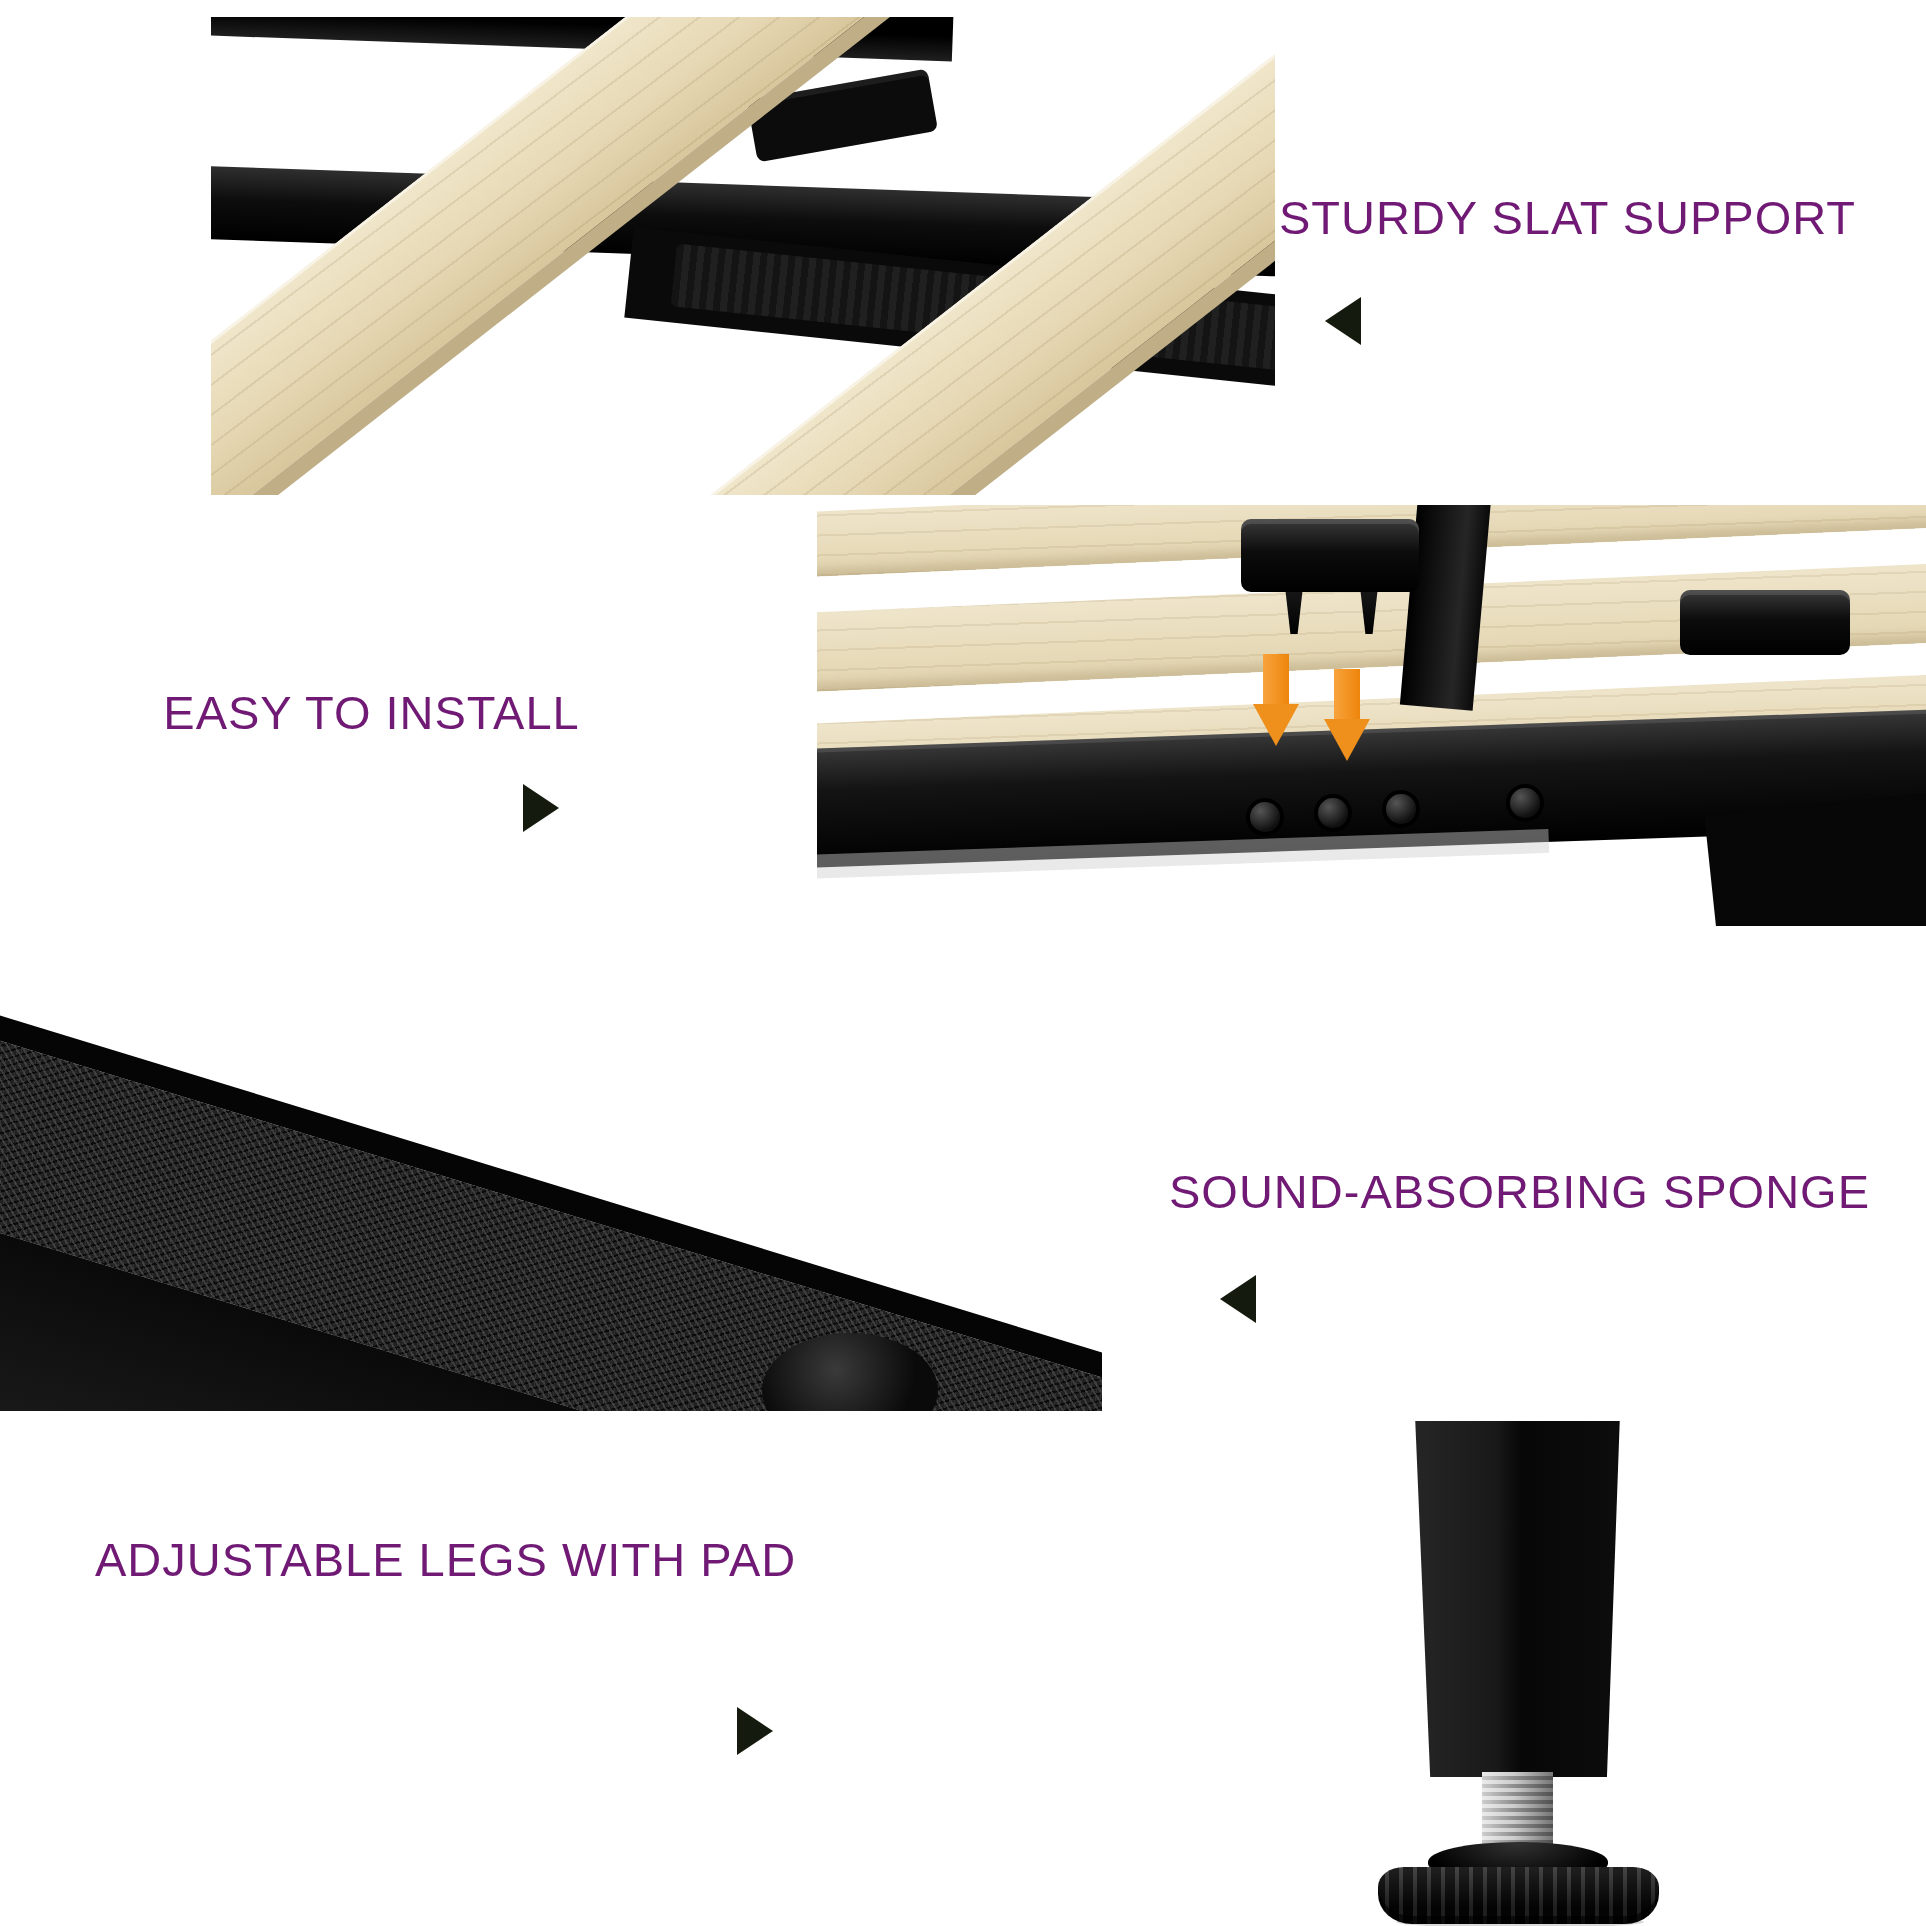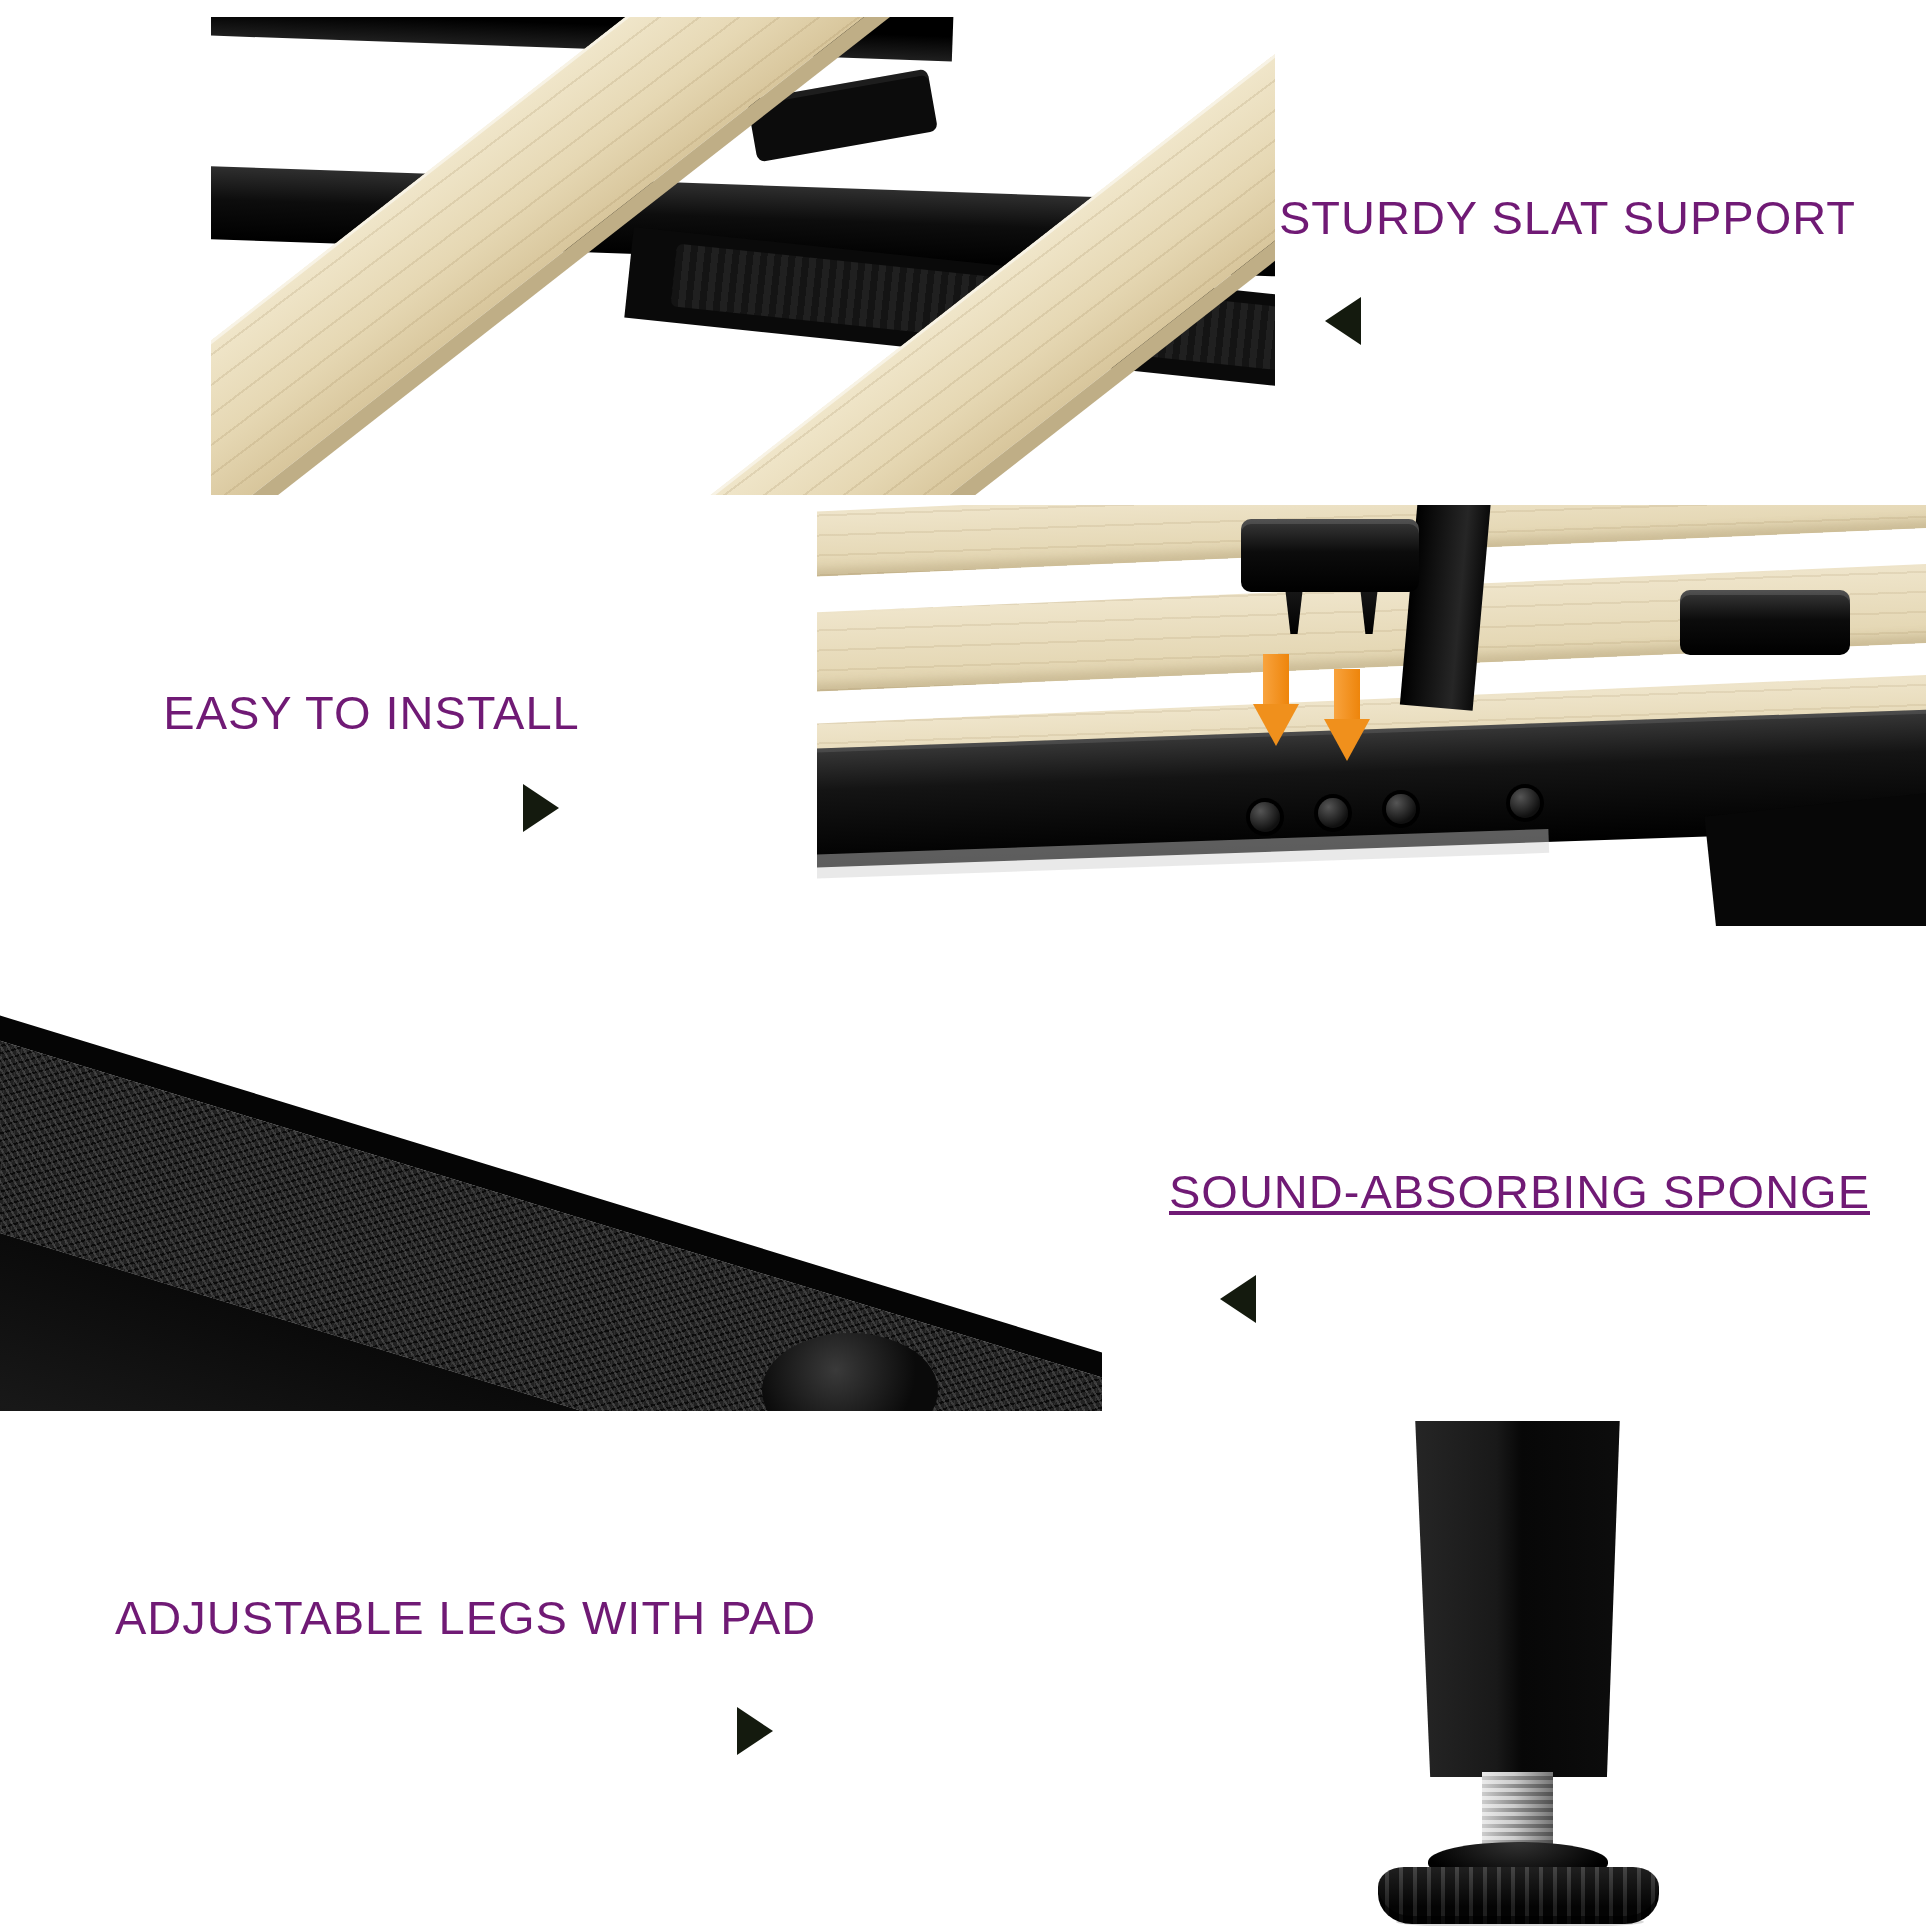--- a/index.html
+++ b/index.html
@@ -18,23 +18,23 @@
   }
   .tri { position:absolute; width:0; height:0;
          border-top:24px solid transparent; border-bottom:24px solid transparent; }
   .tri-left  { border-right:36px solid #141a0e; }
   .tri-right { border-left:36px solid #141a0e; }
 
   .cap1 { left:1221px; top:190px; }
   .a1   { left:1325px; top:297px; }
   .cap2 { left:25px;   top:685px; }
   .a2   { left:523px;  top:784px; }
-  .cap3 { left:1169px; top:1164px;text-decoration:underline; }
+  .cap3 { left:1169px; top:1164px; }
   .a3   { left:1220px; top:1275px; }
-  .cap4 { left:95px;   top:1590px;margin-left:20px; }
+  .cap4 { left:95px;   top:1532px; }
   .a4   { left:737px;  top:1707px; }
 
   
   .photo1 { left:211px; top:17px; width:1064px; height:478px; }
   .p1-toprail { left:-30px; top:-24px; width:772px; height:55px;
     background:linear-gradient(180deg,#000 55%,#1f1f1f); transform:rotate(2deg); }
   .p1-rail { left:-20px; top:168px; width:1119px; height:73px;
     background:linear-gradient(180deg,#2f2f2f,#0d0d0d 45%,#000); transform:rotate(2deg); }
   .p1-rail2 { left:416px; top:249px; width:752px; height:91px;
     background:#0a0a0a; transform:rotate(6deg); }

